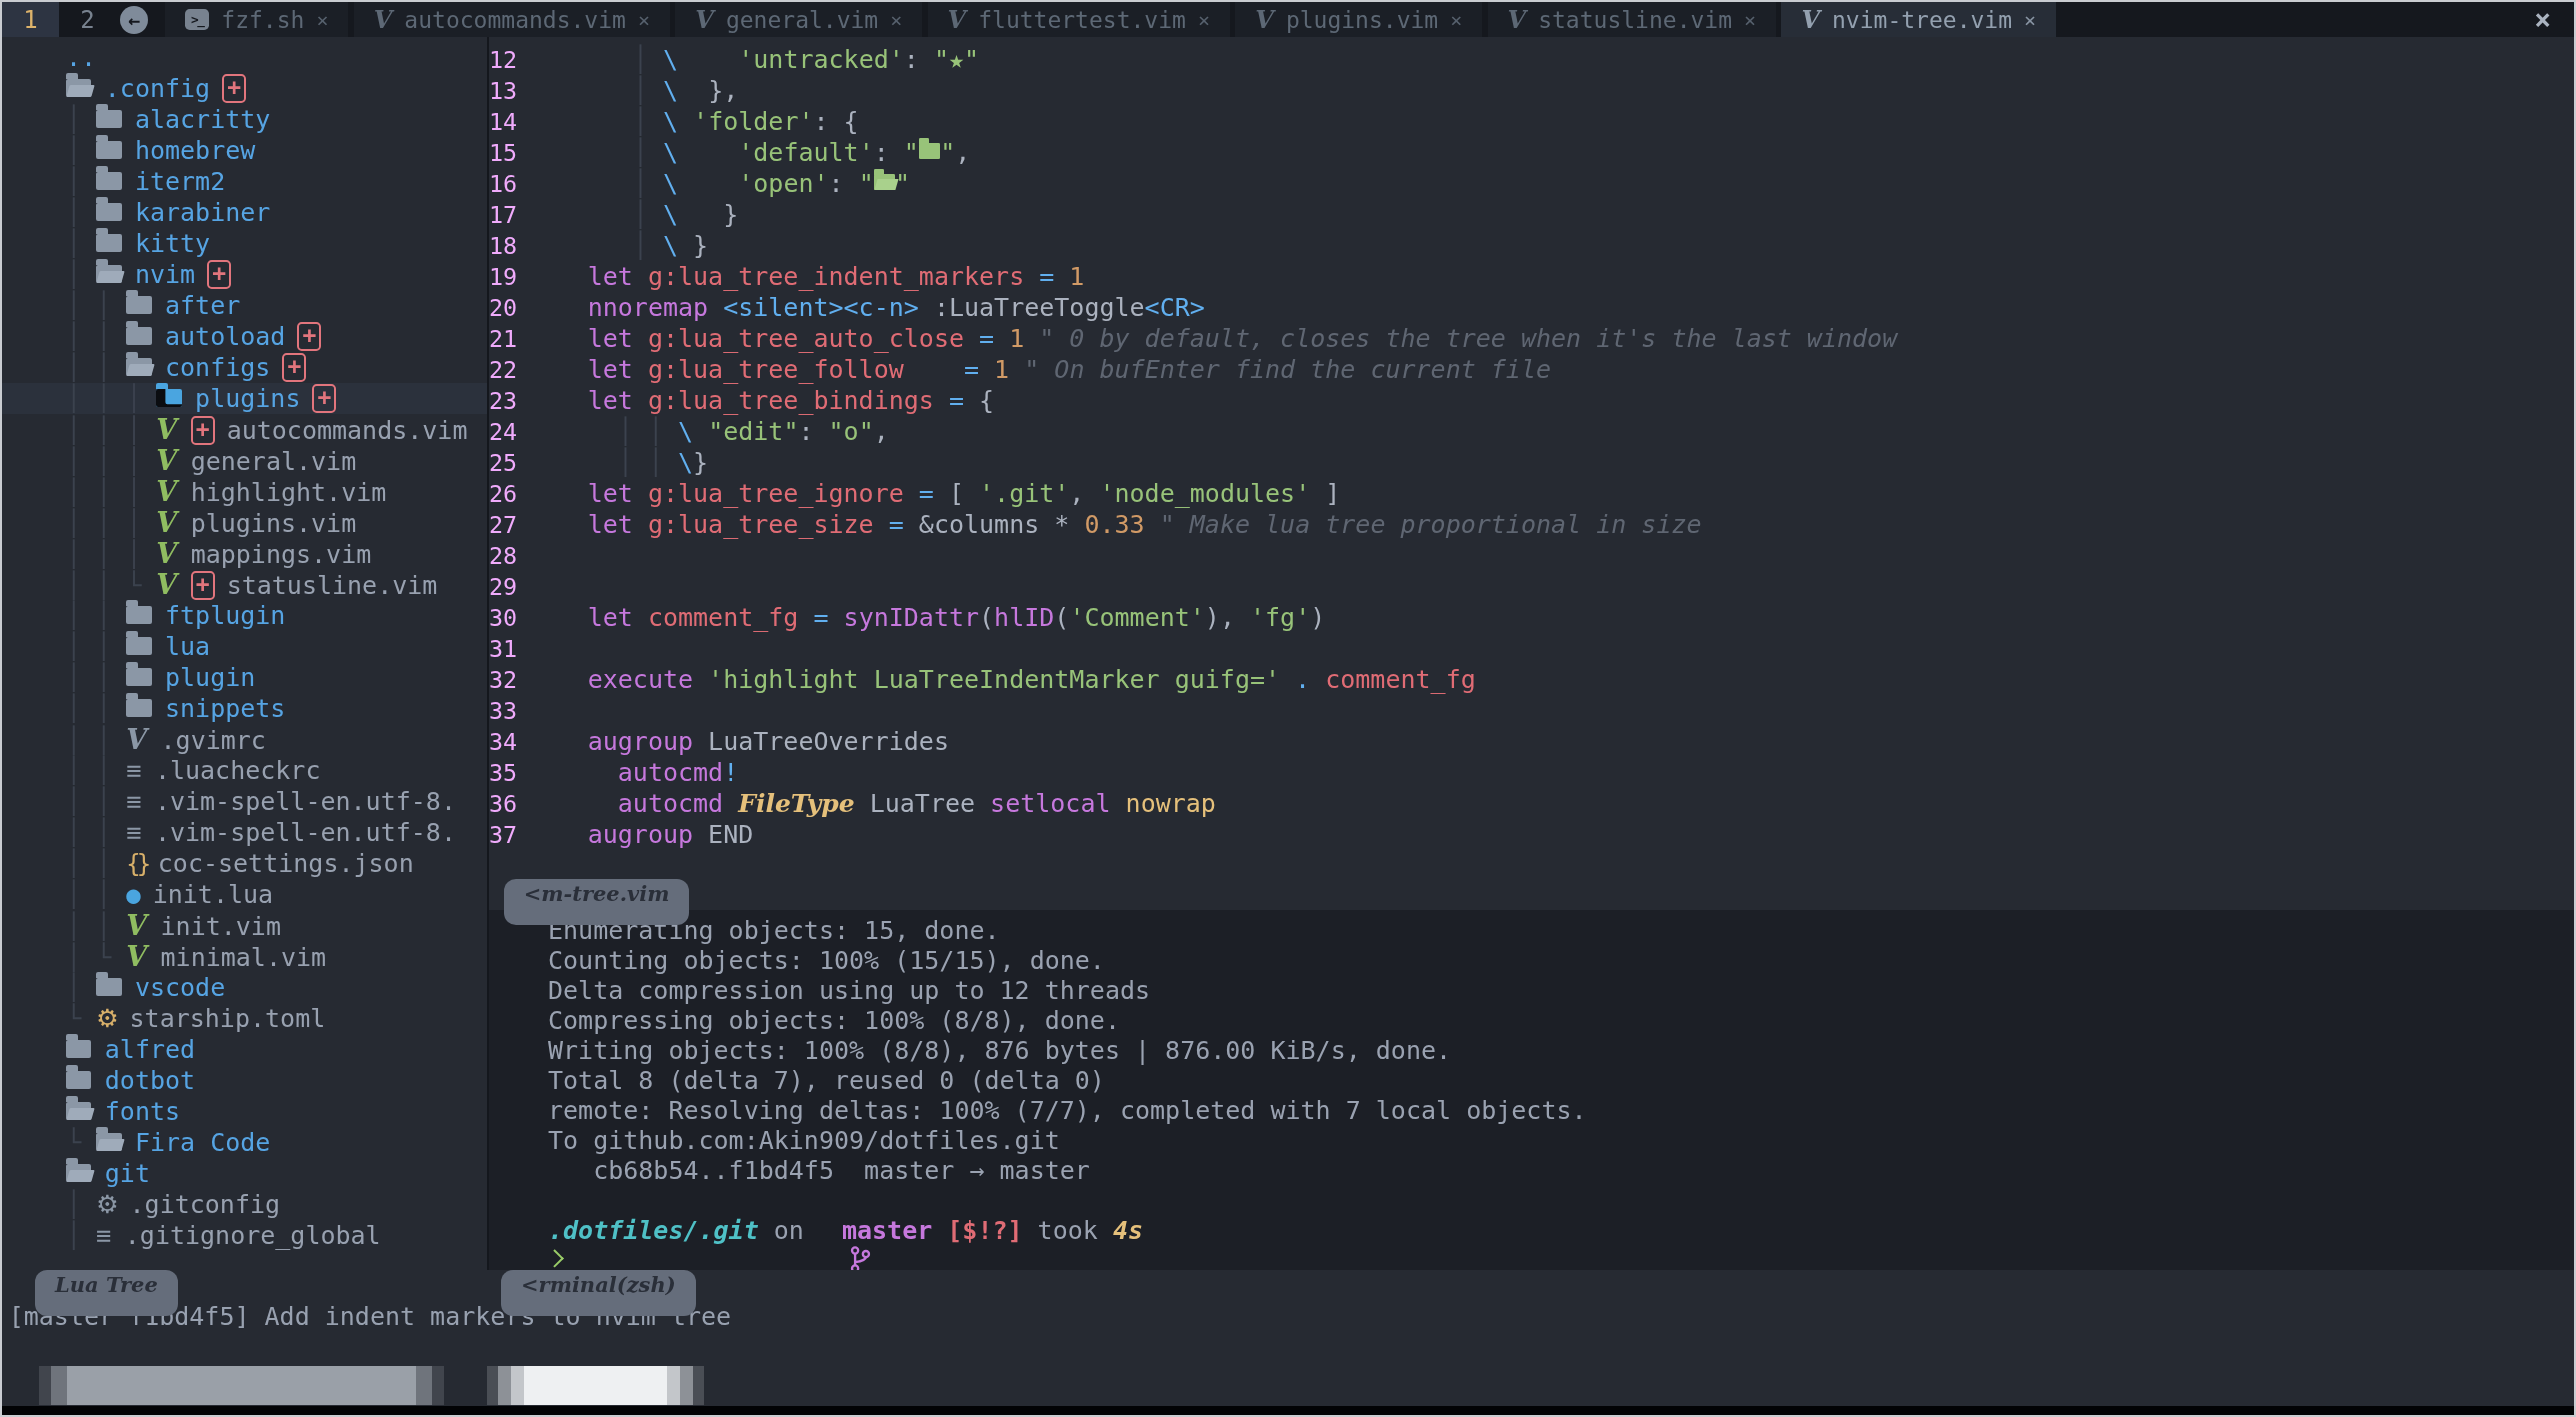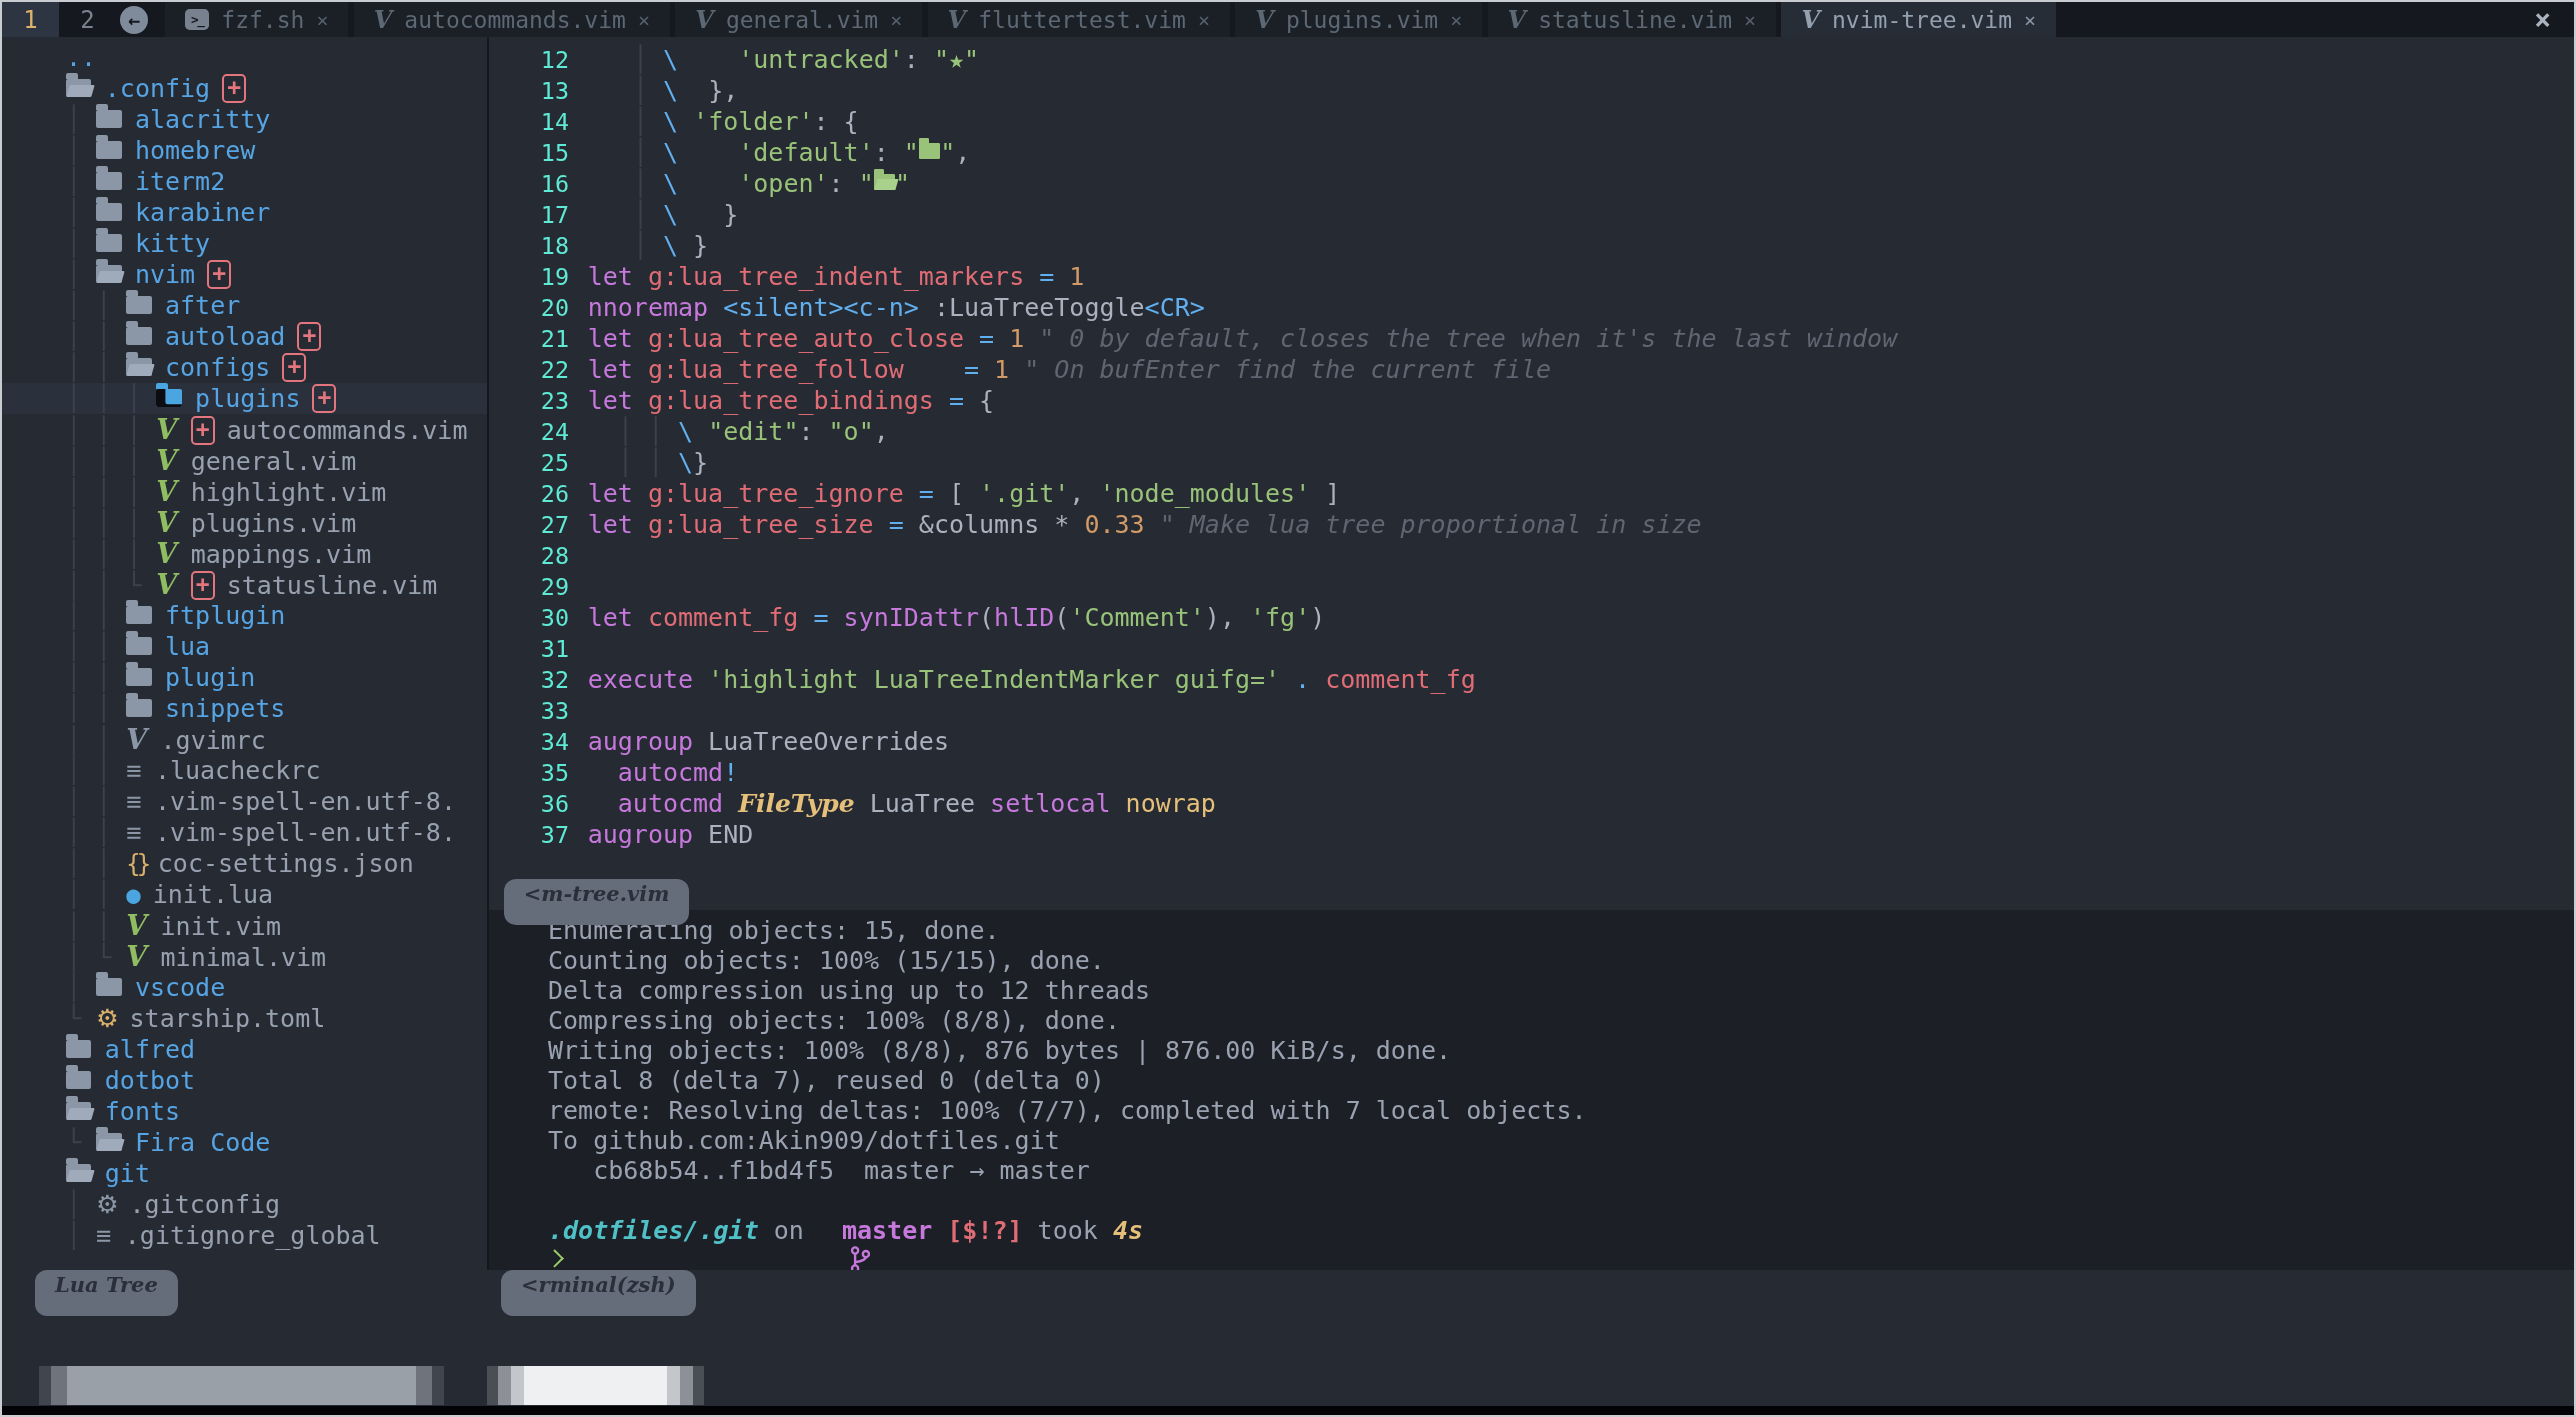--- a/index.html
+++ b/index.html
@@ -53,21 +53,21 @@
   .ic-gear.y{color:#d8b06a;} .ic-gear.g{color:#8b97a6;}
   .plus{display:inline-block;box-sizing:border-box;border:2.7px solid #e2757d;border-radius:4.7px;
     color:#e2757d;width:24px;height:29px;line-height:23px;text-align:center;font-size:23px;
     font-weight:bold;vertical-align:middle;margin-top:-4px;}
   .plus.after{margin-left:12px;} .plus.before{margin-right:12px;}
   
   .editorcol{flex:1;display:flex;flex-direction:column;min-width:0;}
   .code{height:835px;flex:none;padding-top:6.7px;overflow:hidden;}
   .cline{height:31px;line-height:31px;white-space:pre;font-size:25px;}
   .ln{display:inline-block;width:80px;padding-right:18.7px;box-sizing:content-box;
-    text-align:right;color:#5eead4;font-size:23.4px;}
+    color:#f0abfc;font-size:23.4px;}
   .tk-kw{color:#c678dd;} .tk-var{color:#e06c75;} .tk-op{color:#61afef;}
   .tk-num{color:#d19a66;} .tk-str{color:#98c379;}
   .tk-com{color:#5f6672;font-style:italic;}
   .tk-txt{color:#abb2bf;} .tk-punc{color:#abb2bf;}
   .tk-guide{color:#3b424e;} .tk-bs{color:#61afef;}
   .tk-ft{color:#e5c07b;font-weight:bold;font-style:italic;font-family:"DejaVu Serif",serif;}
   .tk-yel{color:#e5c07b;}
   .tk-t{color:#9aa2b1;}
   .tk-cyanb{color:#4fc1c7;font-weight:bold;font-style:italic;}
   .tk-magb{color:#c678dd;font-weight:bold;}
@@ -260,20 +260,21 @@
           <div class="tline"><span class="glyph-prm"></span></div>
         </div>
     </div>
   </div>
 
   <div class="statusrow">
     <span class="pillbadge b-luatree">Lua Tree</span>
     <span class="pillbadge b-term">&lt;rminal(zsh)</span>
   </div>
 
+  <div class="msgline">[master f1bd4f5] Add indent markers to nvim tree</div>
 
   <div class="fill"></div>
 
   <div class="tmuxbar">
     <div class="pill pill-left">
       <span class="winicon">□</span>
       
       
     </div>
     <div class="pill pill-right">

